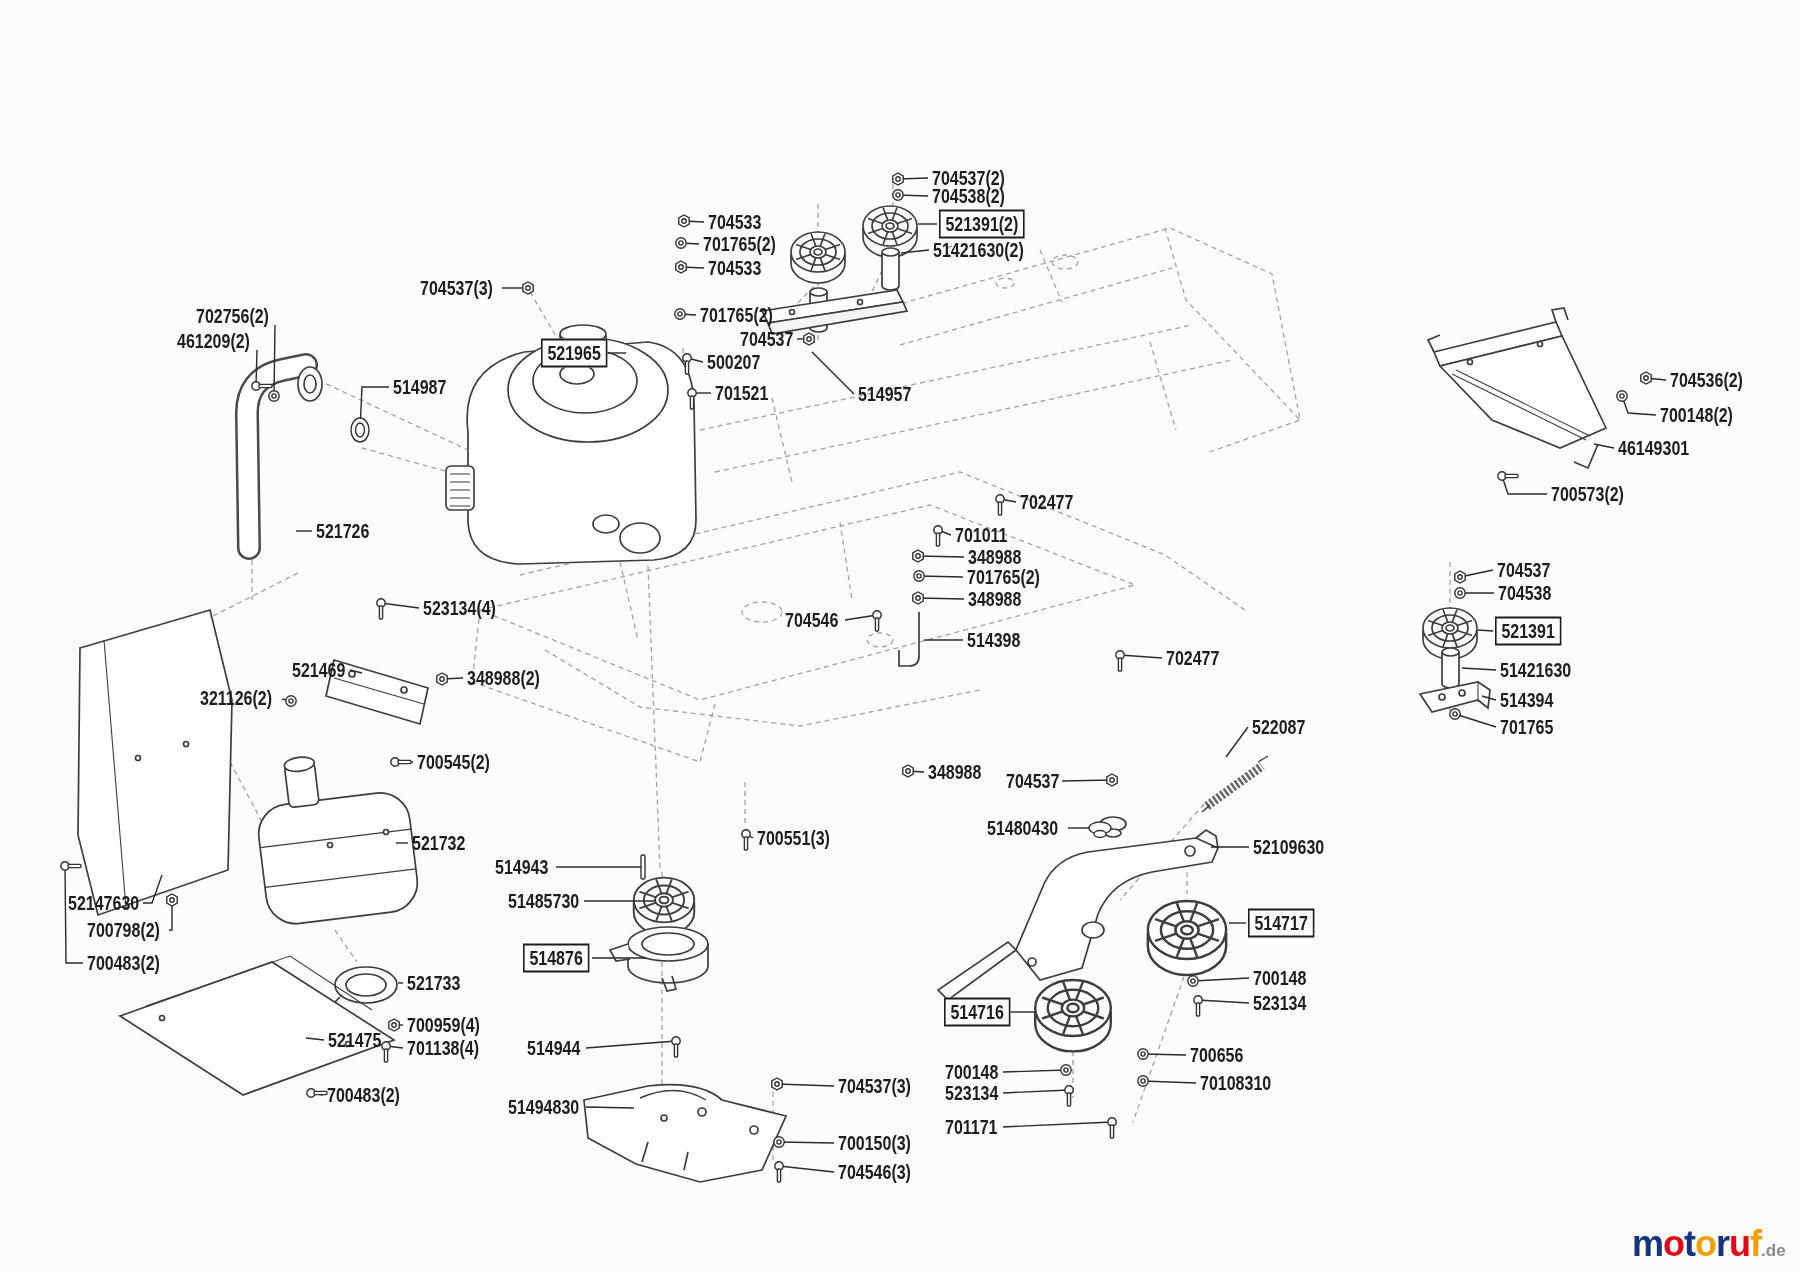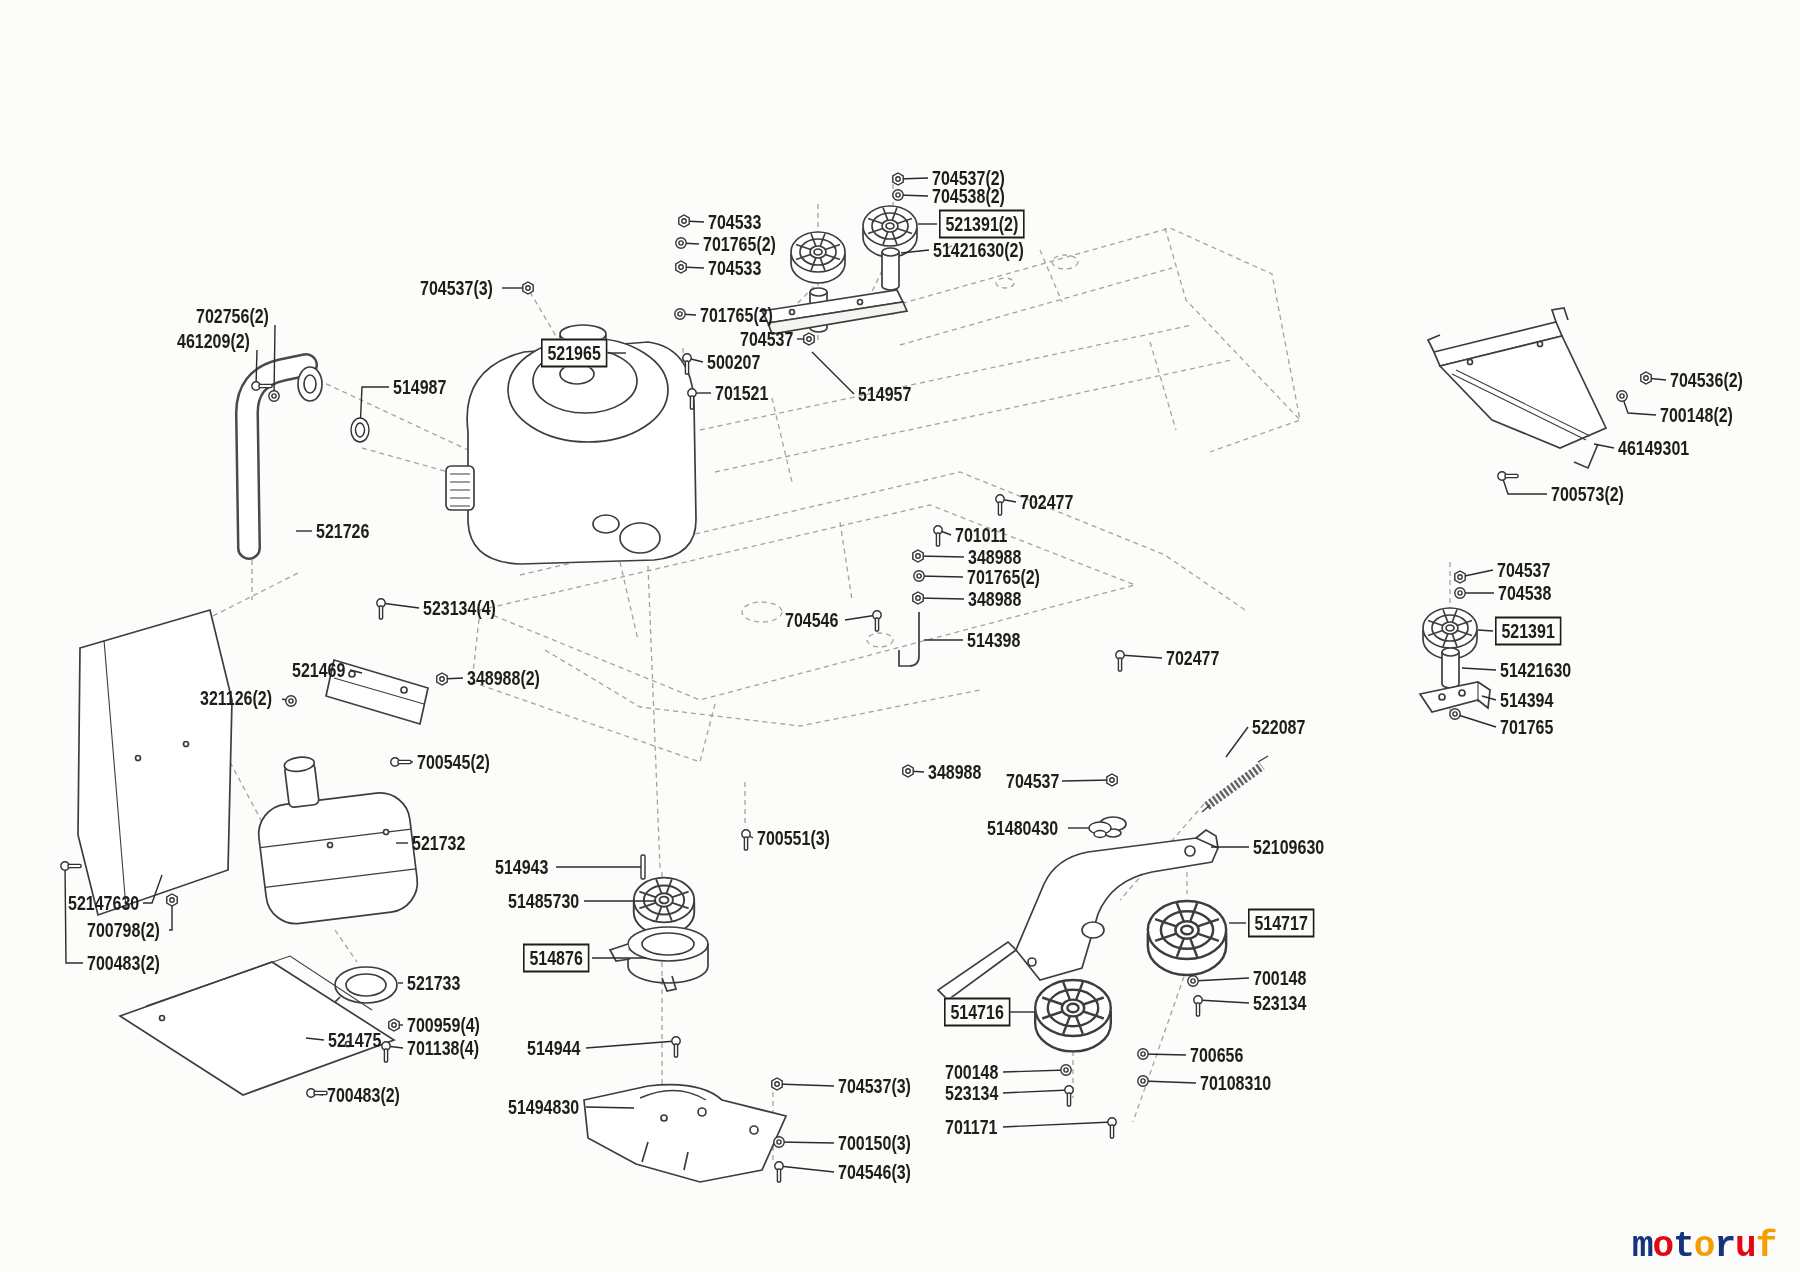--- a/index.html
+++ b/index.html
@@ -9,21 +9,21 @@
   .art{z-index:1;}
   .leads-layer{z-index:2;}
   #labels{position:absolute;left:0;top:0;width:1800px;height:1272px;z-index:3;}
   .lbl{position:absolute;font-size:20px;font-weight:bold;color:#1d1d1b;white-space:nowrap;
        transform:translateY(-50%) scaleX(.8);transform-origin:0 50%;letter-spacing:0;}
   .lbl.boxed{border:2px solid #1d1d1b;padding:1px 6px;background:#fcfcfa;}
   .lead{fill:none;stroke:#2b2b2b;stroke-width:1.4;}
   .glyph{stroke:#333;fill:#fff;stroke-width:1.4;}
   .logo{position:absolute;left:1632px;top:1224px;z-index:4;font-weight:bold;font-size:36px;
         letter-spacing:-1px;line-height:40px;}
-  .logo span{display:inline-block;font-family:Liberation Mono, monospace;}
+  .logo span{display:inline-block;}
   .logo .logo-suffix{font-size:17px;letter-spacing:0;vertical-align:baseline;}
 </style>
 </head>
 <body>
 
 <div class="canvas">
 
   <svg class="layer art" viewBox="0 0 1800 1272">
     <defs>
       <g id="pul" fill="#fff" stroke="#3d3d3d" stroke-width="1.7">

